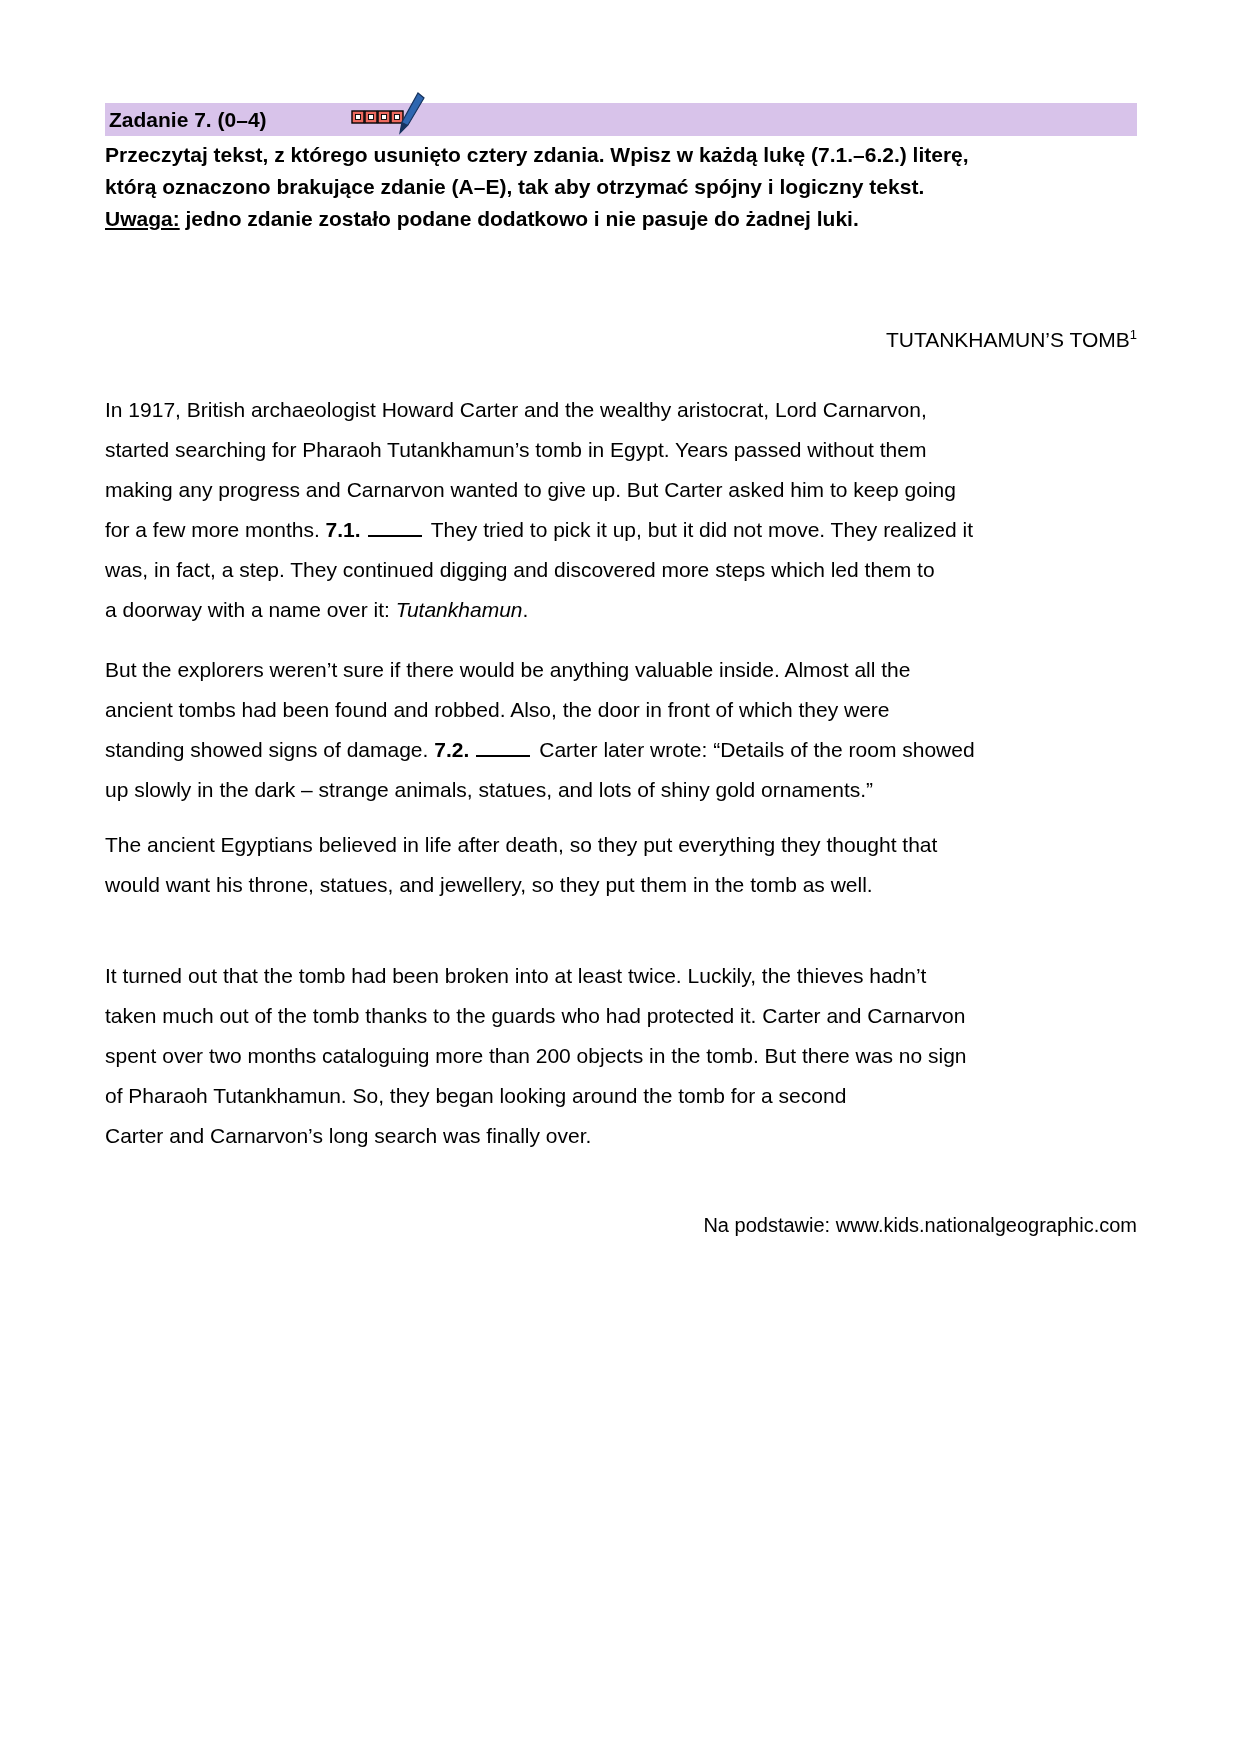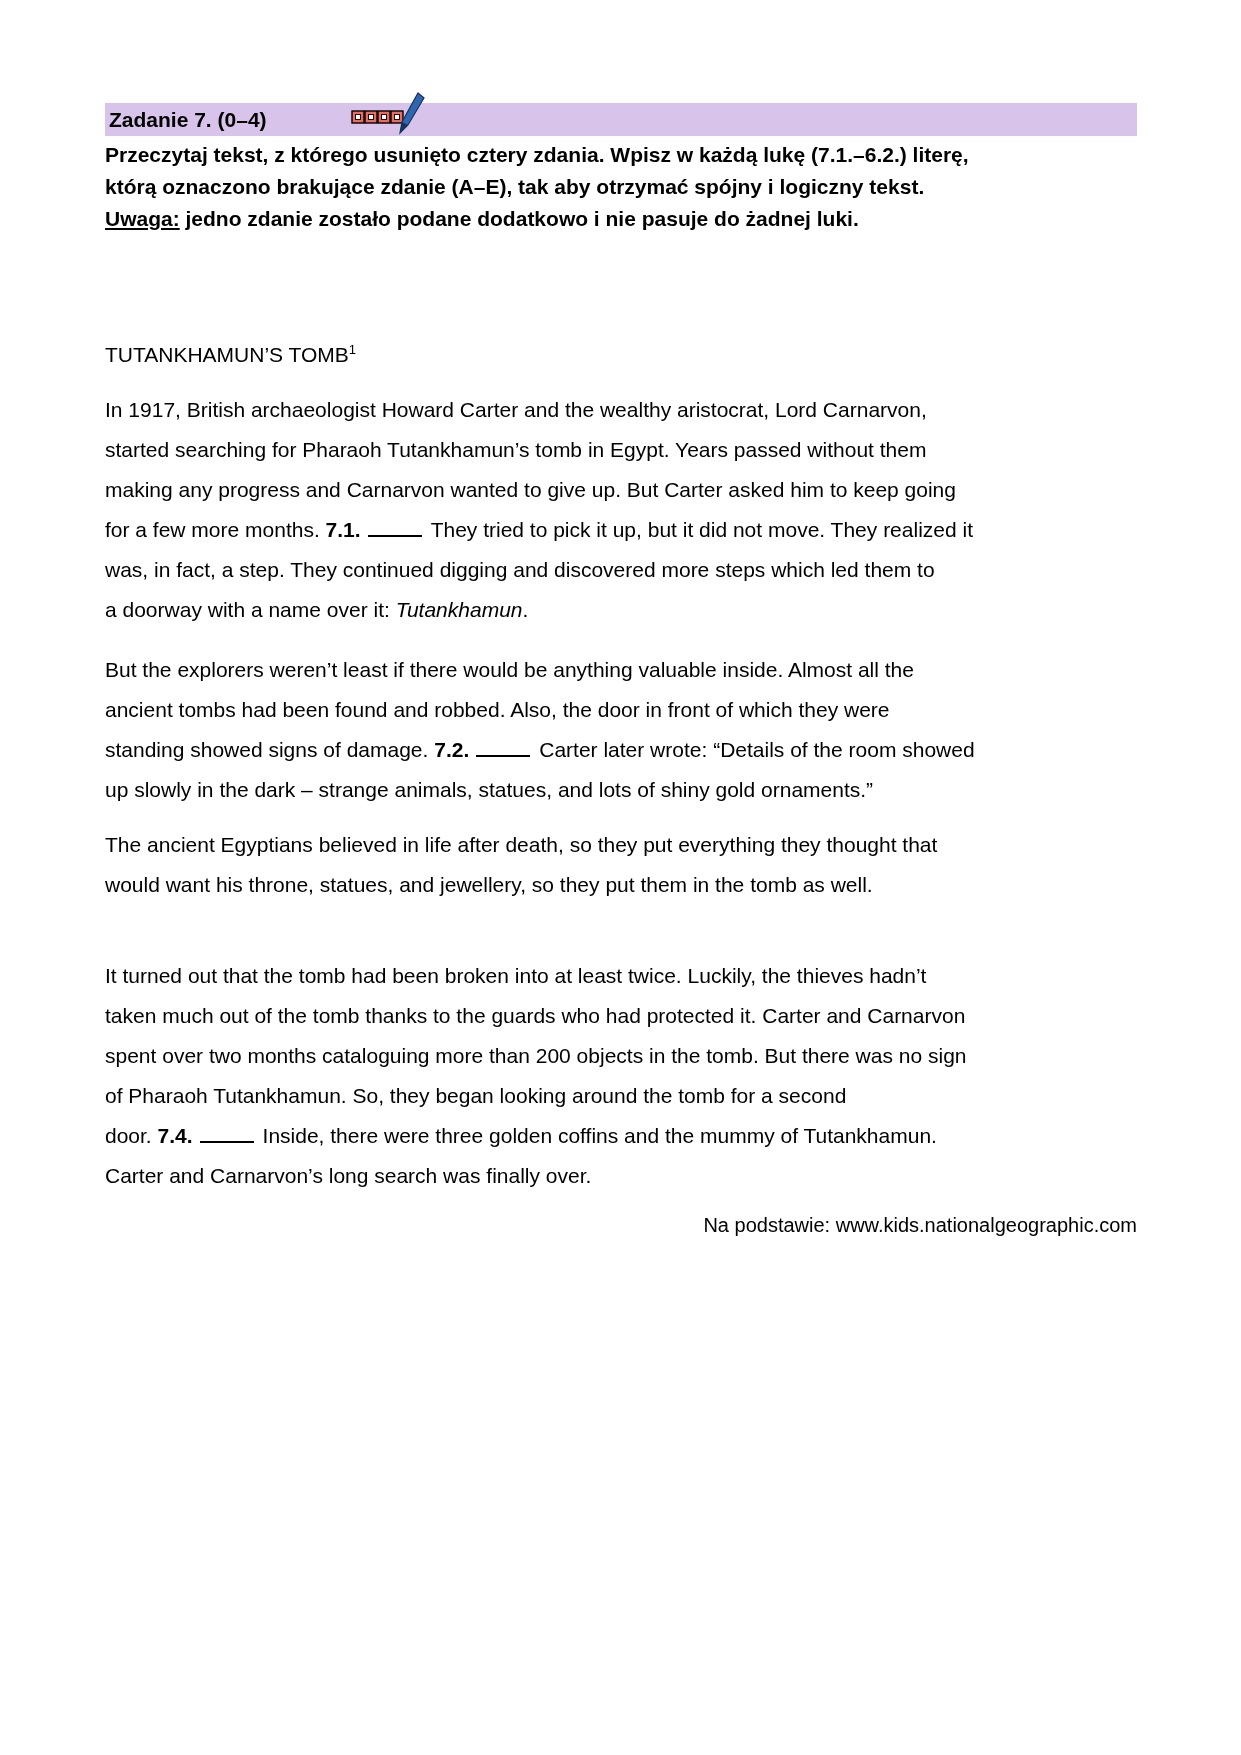--- a/index.html
+++ b/index.html
@@ -23,22 +23,22 @@
     padding-left:4px; font-size:21px; font-weight:bold; line-height:33px;
   }
   .task-icon { position:absolute; left:350px; top:92px; }
 
   
   .instructions { position:absolute; left:105px; top:139px; width:1040px; }
   .iline { white-space:nowrap; height:32px; line-height:32px; font-size:21px; font-weight:bold; }
 
   
   .article-title {
-    position:absolute; left:105px; top:336px; width:1032px;
-    text-align:left; font-size:21px; line-height:28px;
+    position:absolute; left:105px; top:321px; width:1032px;
+    text-align:right; font-size:21px; line-height:28px;
   }
   .article { position:absolute; left:105px; top:0; width:1040px; height:1300px; }
   .para { position:absolute; left:0; width:1040px; }
   .p1 { top:390px; } .p2 { top:650px; } .p3 { top:825px; } .p4 { top:956px; }
   .tline { white-space:nowrap; height:40px; line-height:40px; font-size:21px; }
 
   .source {
     position:absolute; left:105px; top:1212px; width:1032px;
     text-align:right; font-size:20px; line-height:26px;
   }
@@ -98,35 +98,34 @@
   <div class="article" id="article">
       <div class="para p1">
         <div class="tline">In 1917, British archaeologist Howard Carter and the wealthy aristocrat, Lord Carnarvon,</div>
         <div class="tline">started searching for Pharaoh Tutankhamun’s tomb in Egypt. Years passed without them</div>
         <div class="tline">making any progress and Carnarvon wanted to give up. But Carter asked him to keep going</div>
         <div class="tline">for a few more months. <span class="b">7.1.</span><span class="gap"></span>They tried to pick it up, but it did not move. They realized it</div>
         <div class="tline">was, in fact, a step. They continued digging and discovered more steps which led them to</div>
         <div class="tline">a doorway with a name over it: <span class="i">Tutankhamun</span>.</div>
       </div>
       <div class="para p2">
-        <div class="tline">But the explorers weren’t least if there would be anything valuable inside. Almost all the</div>
+        <div class="tline">But the explorers weren’t sure if there would be anything valuable inside. Almost all the</div>
         <div class="tline">ancient tombs had been found and robbed. Also, the door in front of which they were</div>
         <div class="tline">standing showed signs of damage. <span class="b">7.2.</span><span class="gap"></span>Carter later wrote: “Details of the room showed</div>
         <div class="tline">up slowly in the dark – strange animals, statues, and lots of shiny gold ornaments.”</div>
       </div>
       <div class="para p3">
         <div class="tline">The ancient Egyptians believed in life after death, so they put everything they thought that</div>
         <div class="tline">would want his throne, statues, and jewellery, so they put them in the tomb as well.</div>
       </div>
       <div class="para p4">
         <div class="tline">It turned out that the tomb had been broken into at least twice. Luckily, the thieves hadn’t</div>
         <div class="tline">taken much out of the tomb thanks to the guards who had protected it. Carter and Carnarvon</div>
         <div class="tline">spent over two months cataloguing more than 200 objects in the tomb. But there was no sign</div>
         <div class="tline">of Pharaoh Tutankhamun. So, they began looking around the tomb for a second</div>
-        <div class="tline">door. <span class="b">7.4.</span><span class="gap"></span>Inside, there were three golden coffins and the mummy of Tutankhamun.</div>
         <div class="tline">Carter and Carnarvon’s long search was finally over.</div>
       </div>
     </div>
 
   <div class="source">Na podstawie: www.kids.nationalgeographic.com</div>
 
 
   <svg class="logo" width="106" height="80" viewBox="0 0 106 80">
     <g fill="#ffffff" stroke="#6b2fa8" stroke-width="2.4" stroke-linejoin="round">
       <path d="M53 26 L104 51 L53 76 L2 51 Z"></path>

